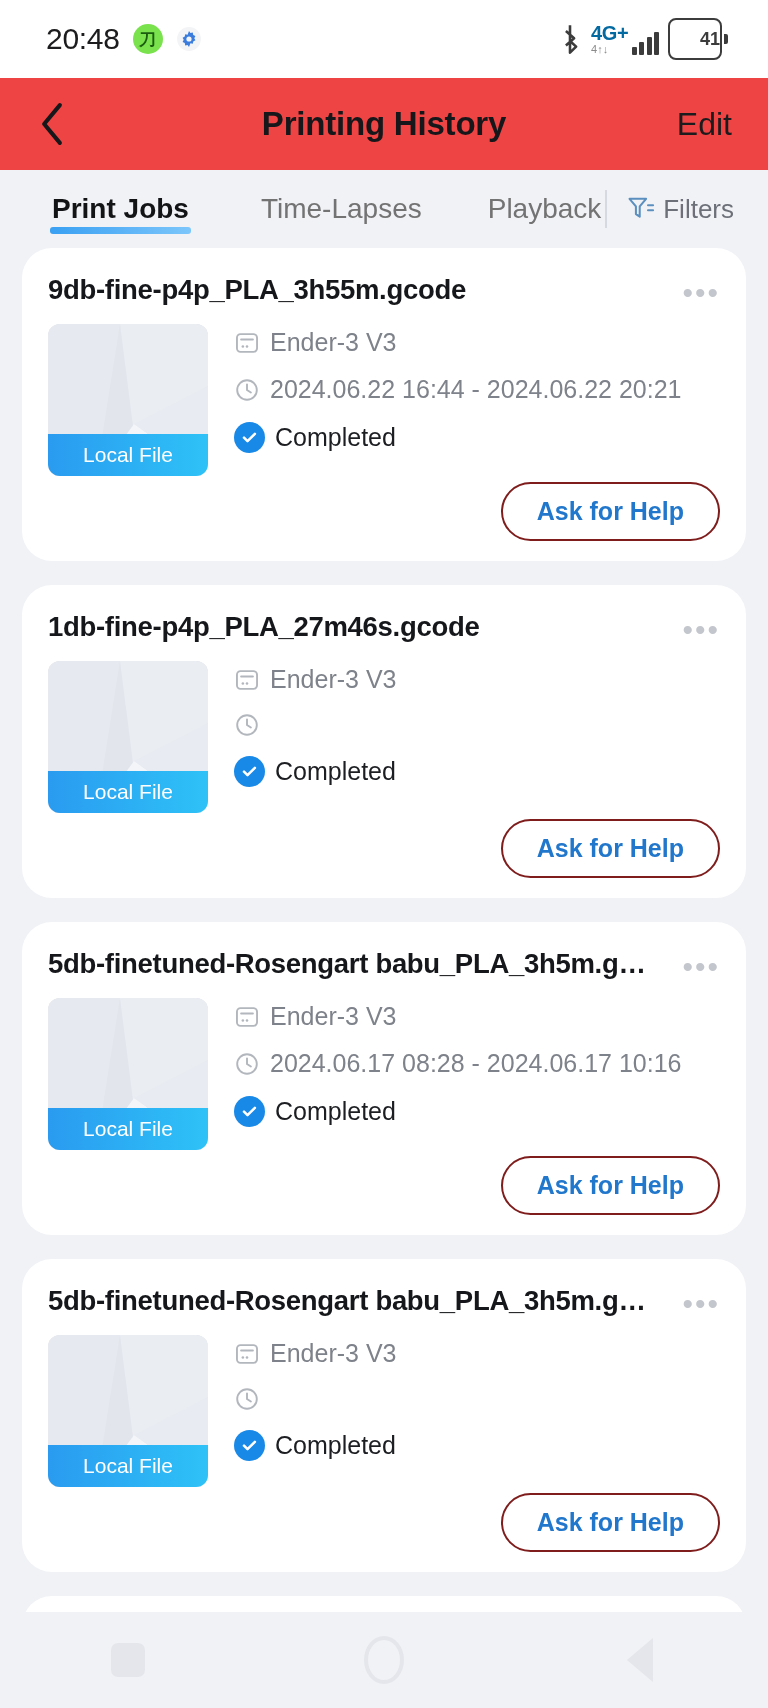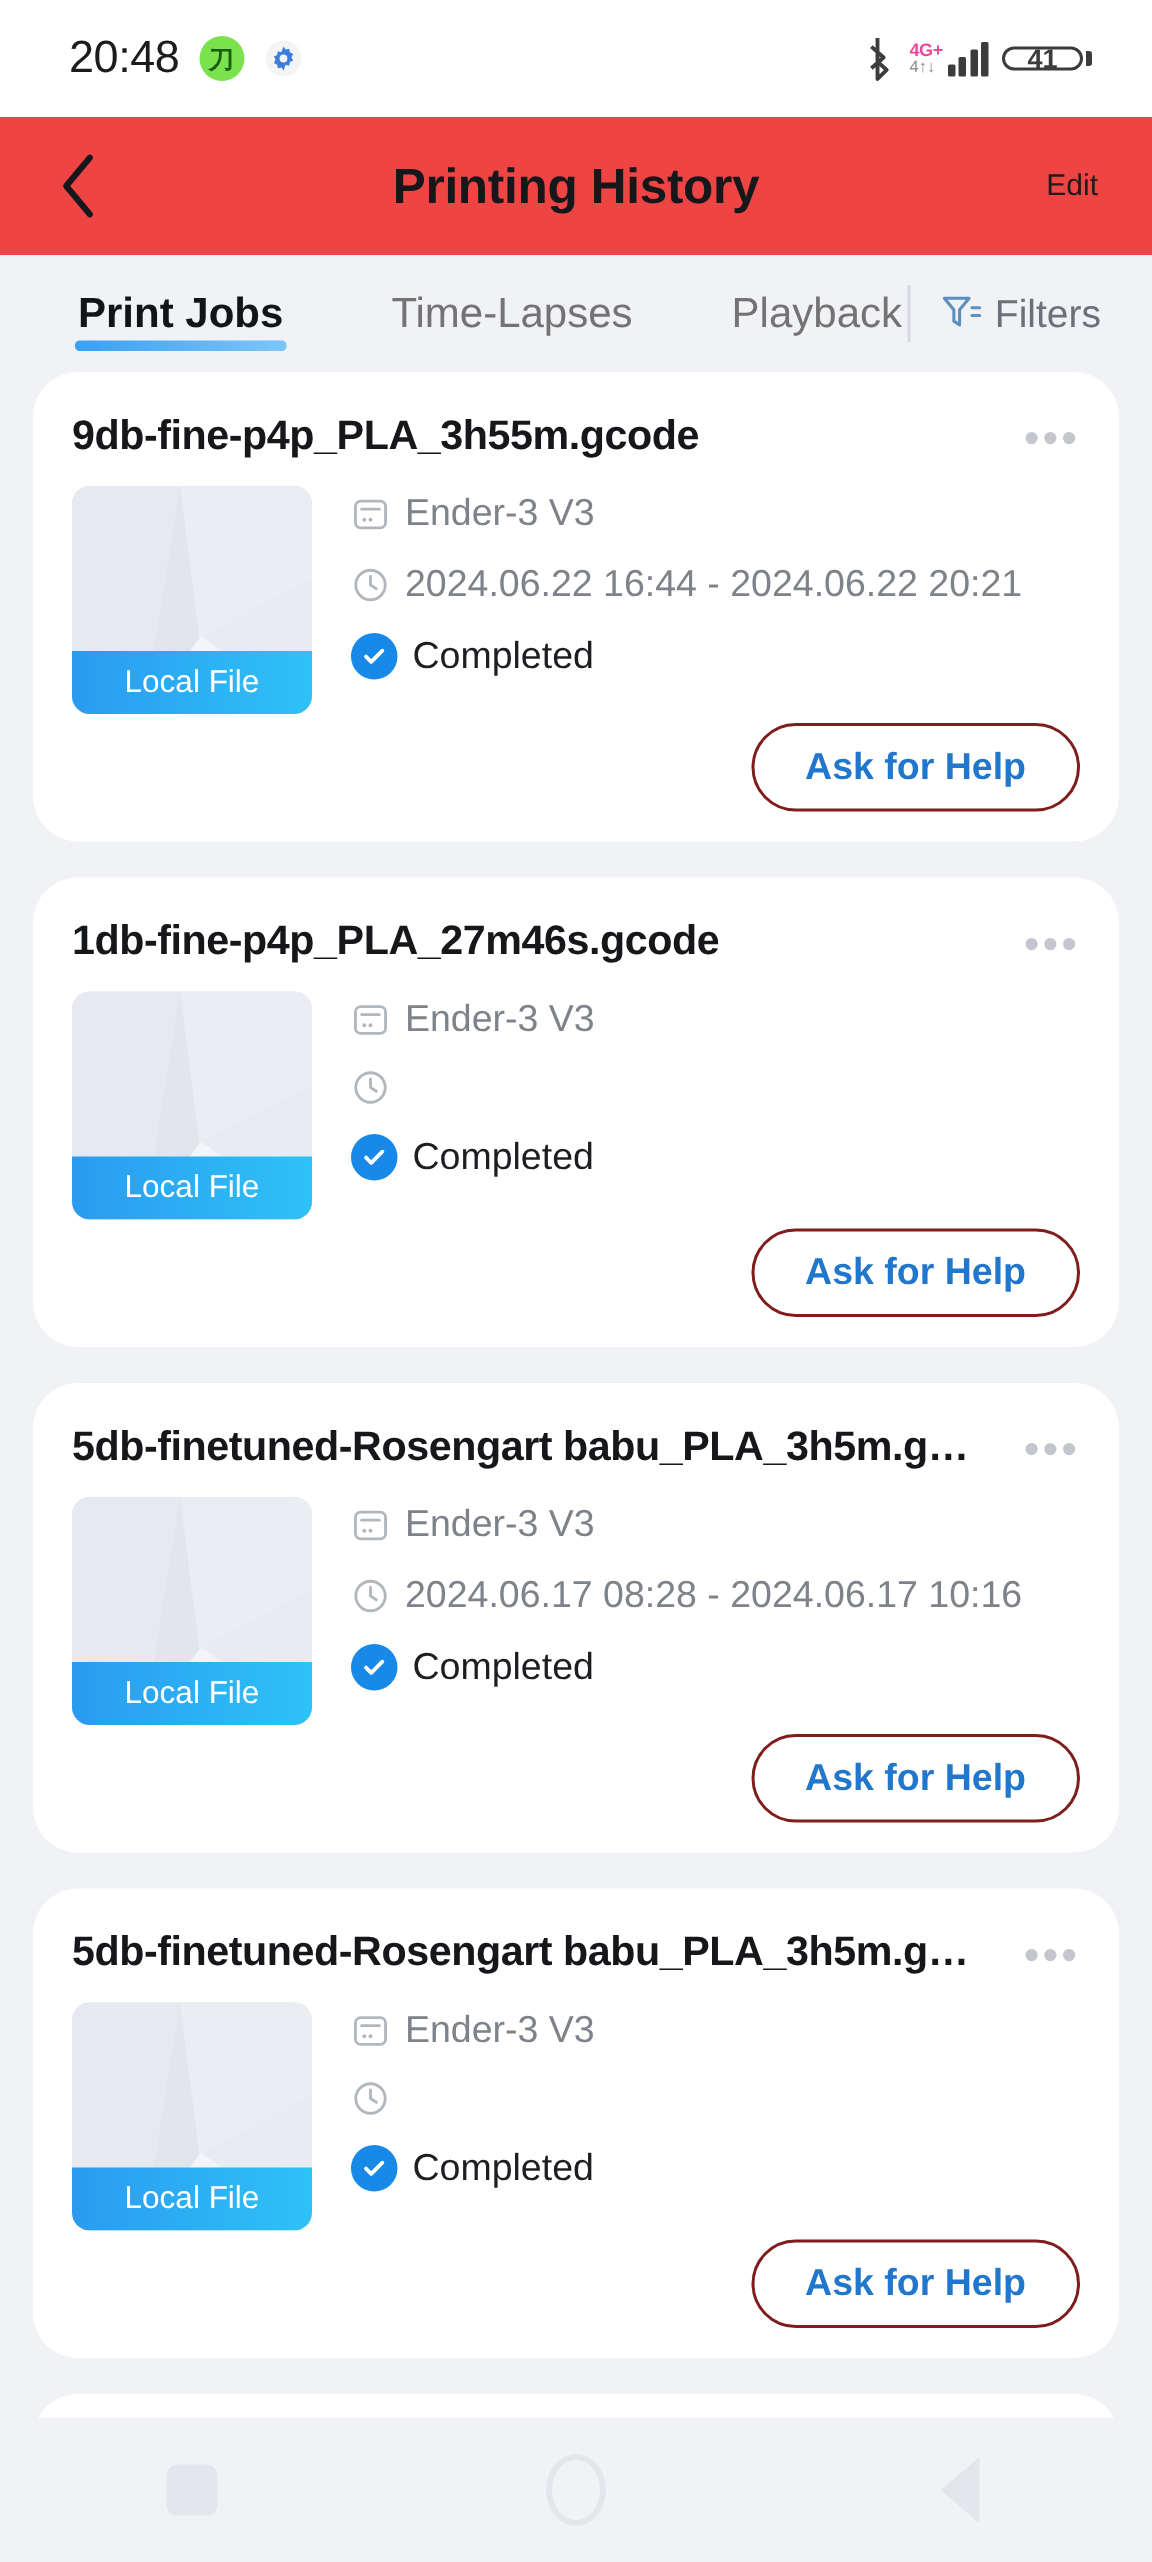--- a/index.html
+++ b/index.html
@@ -23,45 +23,45 @@
     width:30px; height:30px; border-radius:50%; background:#7ae24d;
     display:flex; align-items:center; justify-content:center;
     font-size:17px; font-weight:700; color:#1b5c10; font-family:"DejaVu Sans", sans-serif;
   }
   .sb-gear { width:26px; height:26px; position:relative; }
   .sb-gear svg { display:block; }
   .sb-right { display:flex; align-items:center; gap:9px; }
   .bt-icon { width:24px; height:30px; }
   .net { display:flex; align-items:flex-end; gap:3px; }
   .net-txtwrap { display:flex; flex-direction:column; align-items:flex-start; line-height:1; }
-  .net-g { font-size:12px; font-weight:600; color:#ec4899; letter-spacing:-0.3px; }
+  .net-g { font-size:20px; font-weight:600; color:#0369a1; letter-spacing:-0.3px; }
   .net-sub { font-size:11px; color:#8a8a8a; margin-top:1px; }
   .bars { display:flex; align-items:flex-end; gap:2.5px; height:24px; }
   .bars i { display:block; width:5px; background:#3c3c3c; border-radius:1px; }
   .bars i:nth-child(1){height:8px;} .bars i:nth-child(2){height:13px;}
   .bars i:nth-child(3){height:18px;} .bars i:nth-child(4){height:23px;}
   .batt { display:flex; align-items:center; }
   .batt-body {
-    width:54px; height:16px; border:2.5px solid #3c3c3c; border-radius:8px;
-    display:flex; align-items:center; justify-content:center;
+    width:54px; height:42px; border:2.5px solid #3c3c3c; border-radius:8px;
+    display:flex; align-items:center; justify-content:flex-end;
   }
   .batt-num { font-size:18px; font-weight:600; color:#3c3c3c; }
   .batt-tip { width:4px; height:10px; background:#3c3c3c; border-radius:0 2px 2px 0; margin-left:2px; }
 
   
   .header {
     height:92px; background:#ef4444;
     display:flex; align-items:center; justify-content:space-between;
     padding:0 36px 0 30px;
     gap:20px;
   }
   .back-btn { width:44px; height:44px; display:flex; align-items:center; justify-content:center; cursor:pointer; }
   .page-title { font-size:33px; font-weight:700; color:#15171a; letter-spacing:-0.2px;
                 position:absolute; left:0; right:0; text-align:center; pointer-events:none; }
-  .edit-btn { font-size:20px; color:#1c1c1e; cursor:pointer; }
+  .edit-btn { font-size:32px; color:#1c1c1e; cursor:pointer; }
 
   
   .tabbar {
     height:78px; background:#f1f2f6;
     display:flex; align-items:center; padding:0 22px 0 36px; gap:0;
   }
   .tab { font-size:28px; color:#737373; cursor:pointer; white-space:nowrap; }
   .tab.active { color:#121416; font-weight:700; position:relative;margin-left:16px; }
   .tab.active::after {
     content:""; position:absolute; left:-2px; right:-2px; bottom:-9px; height:7px;

